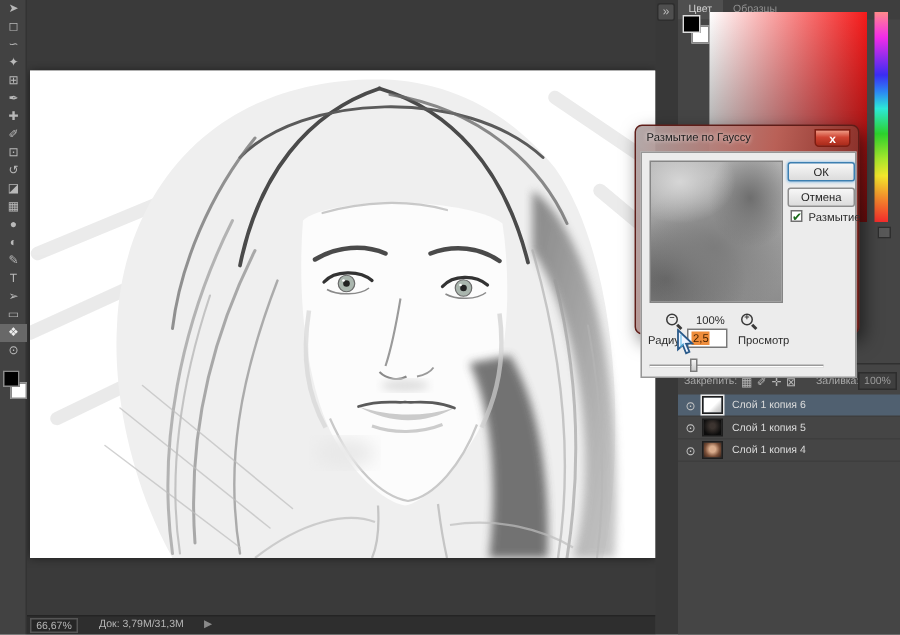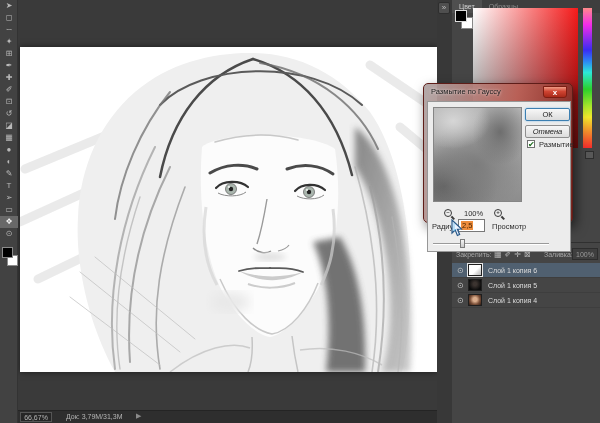--- a/index.html
+++ b/index.html
@@ -76,21 +76,21 @@
   .mag::after { content:""; position:absolute; width:4px; height:1.5px; background:#3a3a3a; transform:rotate(45deg); right:-4px; bottom:-2px; }
   .zoomlvl { position:absolute; left:36px; top:107px; font-size:7.5px; color:#2c2c2c; }
   .radlbl { position:absolute; left:4px; top:120px; font-size:7.5px; color:#2c2c2c; }
   .radinput { position:absolute; left:30px; top:117px; width:27px; height:13px; background:#ffffff; border:1px solid #787878; font-size:7.5px; line-height:11px; padding-left:2px; cursor:text; }
   .radinput .selval { background:#ee8d3c; color:#4a2400; padding:0 1px; }
   .unitlbl { position:absolute; left:64px; top:120px; font-size:7.5px; color:#2c2c2c; }
   .slider { position:absolute; left:5px; top:141px; width:116px; height:2px; background:#9a9a9a; border-bottom:1px solid #fff; cursor:pointer; }
   .sthumb { position:absolute; left:27px; top:-4px; width:5px; height:9px; background:linear-gradient(#f4f4f4,#c9c9c9); border:1px solid #7b7b7b; }
   .btn { position:absolute; left:97px; width:45px; height:13px; background:linear-gradient(#f7f7f7,#dcdcdc); border:1px solid #8e8e8e; border-radius:2px; font-size:7.5px; color:#1c1c1c; text-align:center; line-height:12px; cursor:pointer; }
   .btn.ok { top:6px; border-color:#3c7fb1; box-shadow:0 0 2px #7ab8e8;text-align:center; }
-  .btn.cancel { top:23px;font-style:italic; }
+  .btn.cancel { top:23px; }
   .chk { position:absolute; left:99px; top:38px; width:8px; height:8px; background:#fff; border:1px solid #707070; font-size:8px; line-height:8px; color:#1a6a1a; text-align:center; cursor:pointer; }
   .chklbl { position:absolute; left:111px; top:38px; font-size:7.5px; color:#2c2c2c; }
 
   
   .cursor { position:absolute; left:449px; top:219px; z-index:20; pointer-events:none; }
 </style>
 </head>
 <body>
 
 <div class="app">

